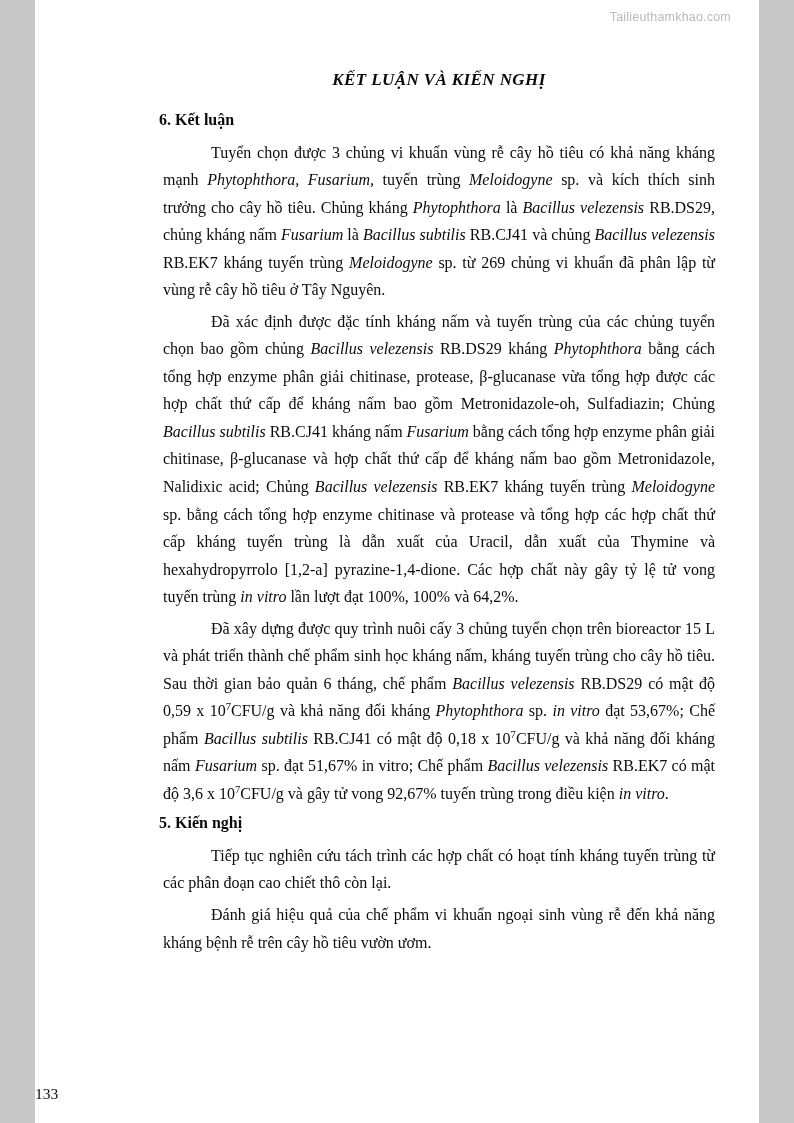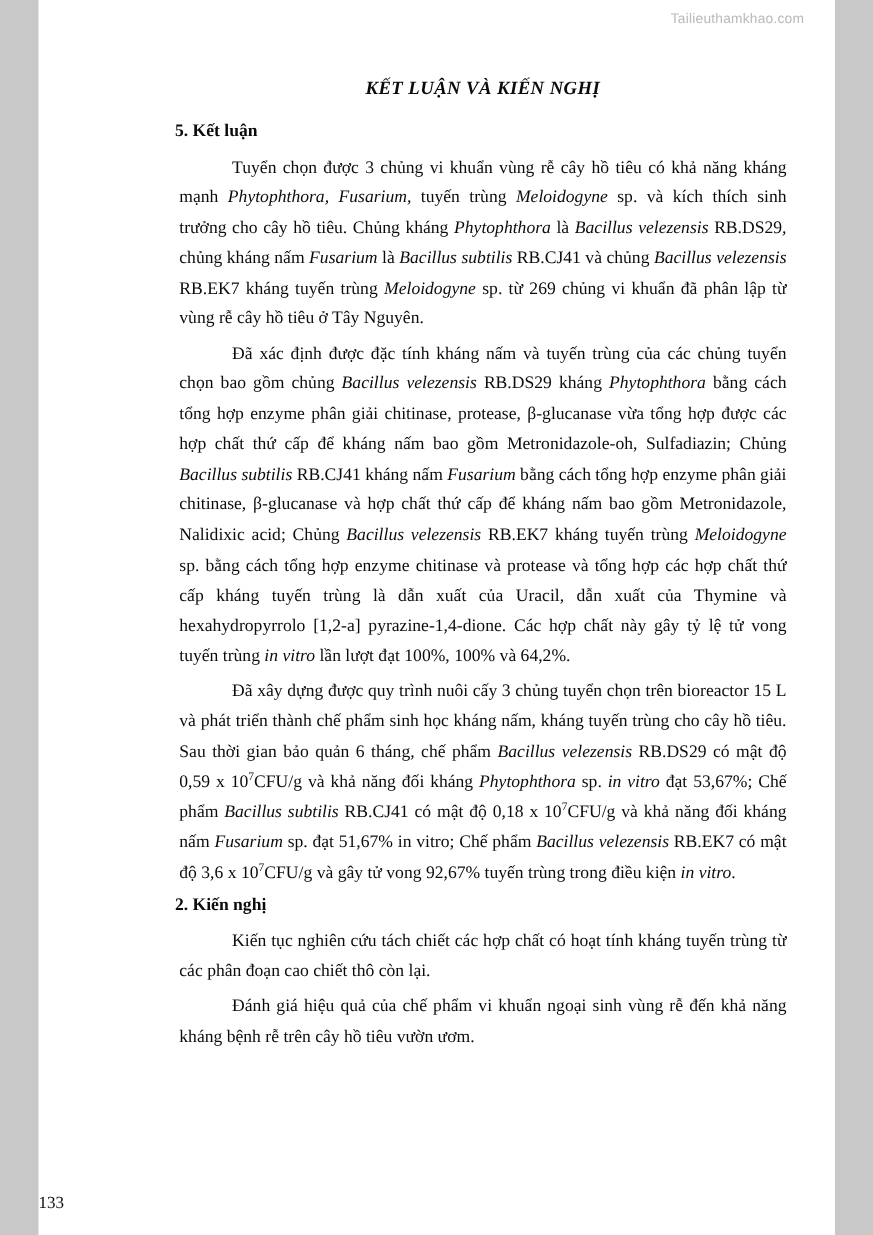--- a/index.html
+++ b/index.html
@@ -76,29 +76,29 @@
 
 <div class="page">
 
   <div class="watermark">Tailieuthamkhao.com</div>
 
   <div class="content">
 
     <h1 class="doc-title">KẾT LUẬN VÀ KIẾN NGHỊ</h1>
 
     <div>
-      <h2 class="section-heading">5. Kết luận</h2>
+      <h2 class="section-heading">6. Kết luận</h2>
       <p class="body"><span>Tuyển chọn được 3 chủng vi khuẩn vùng rễ cây hồ tiêu có khả năng kháng mạnh </span><i>Phytophthora, Fusarium,</i><span> tuyến trùng </span><i>Meloidogyne</i><span> sp. và kích thích sinh trưởng cho cây hồ tiêu. Chủng kháng </span><i>Phytophthora</i><span> là </span><i>Bacillus velezensis</i><span> RB.DS29</span><i>,</i><span> chủng kháng nấm </span><i>Fusarium</i><span> là </span><i>Bacillus subtilis</i><span> RB.CJ41 và chủng </span><i>Bacillus velezensis</i><span> RB.EK7 kháng tuyến trùng </span><i>Meloidogyne</i><span> sp. từ 269 chủng vi khuẩn đã phân lập từ vùng rễ cây hồ tiêu ở Tây Nguyên.</span></p>
       <p class="body"><span>Đã xác định được đặc tính kháng nấm và tuyến trùng của các chủng tuyển chọn bao gồm chủng </span><i>Bacillus velezensis</i><span> RB.DS29 kháng </span><i>Phytophthora</i><span> bằng cách tổng hợp enzyme phân giải chitinase, protease, β-glucanase vừa tổng hợp được các hợp chất thứ cấp để kháng nấm bao gồm Metronidazole-oh, Sulfadiazin; Chủng </span><i>Bacillus subtilis</i><span> RB.CJ41 kháng nấm </span><i>Fusarium</i><span> bằng cách tổng hợp enzyme phân giải chitinase, β-glucanase và hợp chất thứ cấp để kháng nấm bao gồm Metronidazole, Nalidixic acid; Chủng </span><i>Bacillus velezensis</i><span> RB.EK7 kháng tuyến trùng </span><i>Meloidogyne</i><span> sp. bằng cách tổng hợp enzyme chitinase và protease và tổng hợp các hợp chất thứ cấp kháng tuyến trùng là dẫn xuất của Uracil, dẫn xuất của Thymine và hexahydropyrrolo [1,2-a] pyrazine-1,4-dione. Các hợp chất này gây tỷ lệ tử vong tuyến trùng </span><i>in vitro</i><span> lần lượt đạt 100%, 100% và 64,2%.</span></p>
       <p class="body"><span>Đã xây dựng được quy trình nuôi cấy 3 chủng tuyển chọn trên bioreactor 15 L và phát triển thành chế phẩm sinh học kháng nấm, kháng tuyến trùng cho cây hồ tiêu. Sau thời gian bảo quản 6 tháng, chế phẩm </span><i>Bacillus velezensis</i><span> RB.DS29 có mật độ 0,59 x 10</span><sup>7</sup><span>CFU/g và khả năng đối kháng </span><i>Phytophthora</i><span> sp. </span><i>in vitro</i><span> đạt 53,67%; Chế phẩm </span><i>Bacillus subtilis</i><span> RB.CJ41 có mật độ 0,18 x 10</span><sup>7</sup><span>CFU/g và khả năng đối kháng nấm </span><i>Fusarium</i><span> sp. đạt 51,67% in vitro; Chế phẩm </span><i>Bacillus velezensis</i><span> RB.EK7 có mật độ 3,6 x 10</span><sup>7</sup><span>CFU/g và gây tử vong 92,67% tuyến trùng trong điều kiện </span><i>in vitro</i><span>.</span></p>
     </div>
 
     <div>
-      <h2 class="section-heading">2. Kiến nghị</h2>
-      <p class="body"><span>Kiến tục nghiên cứu tách chiết các hợp chất có hoạt tính kháng tuyến trùng từ các phân đoạn cao chiết thô còn lại.</span></p>
+      <h2 class="section-heading">5. Kiến nghị</h2>
+      <p class="body"><span>Tiếp tục nghiên cứu tách trình các hợp chất có hoạt tính kháng tuyến trùng từ các phân đoạn cao chiết thô còn lại.</span></p>
       <p class="body"><span>Đánh giá hiệu quả của chế phẩm vi khuẩn ngoại sinh vùng rễ đến khả năng kháng bệnh rễ trên cây hồ tiêu vườn ươm.</span></p>
     </div>
 
   </div>
 
   <div class="page-number">133</div>
 
 </div>
 
 </body></html>

